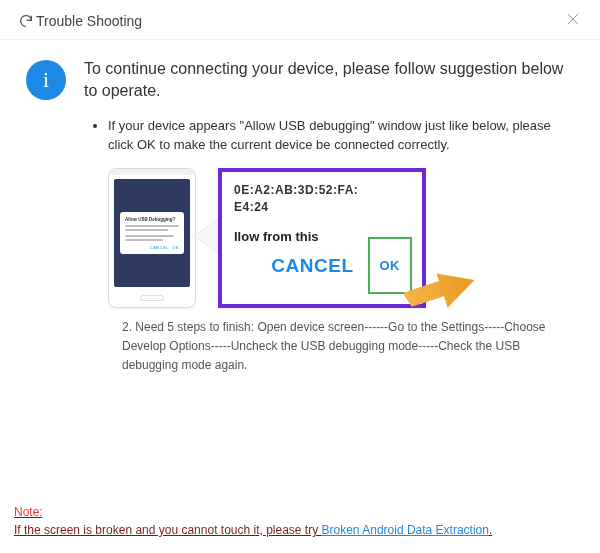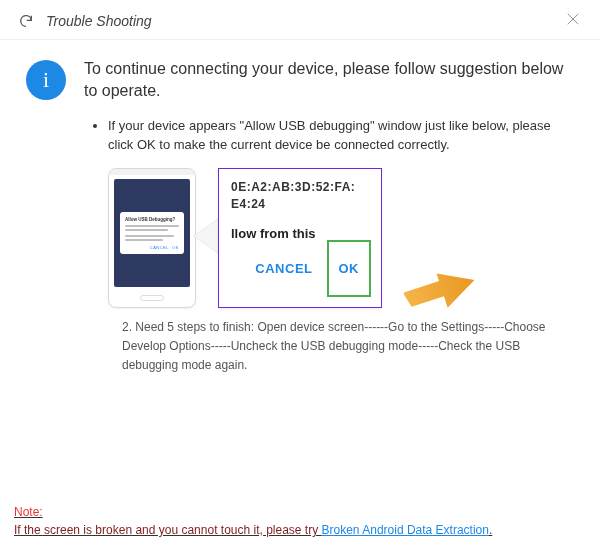--- a/index.html
+++ b/index.html
@@ -16,22 +16,21 @@
   .titlebar {
     display: flex;
     align-items: center;
     justify-content: space-between;
     padding: 10px 18px 8px 18px;
     border-bottom: 1px solid rgba(0,0,0,0.06);
   }
   .title-left {
     display: flex;
     align-items: center;
-    gap: 12px;
-    font-style: italic;
+    gap: 2px;
   }
   .tb-icon {
     width: 16px; height: 16px; display: flex; align-items:center; justify-content:center;
   }
   .tb-title {
     font-size: 14px; color: #444;
   }
   .content {
     padding: 18px 26px 0 26px;
   }
@@ -119,34 +118,34 @@
     width: 0; height: 0;
     border-top: 18px solid transparent;
     border-bottom: 18px solid transparent;
     border-right: 26px solid #f6f6f6;
     filter: drop-shadow(-1px 0 0 #e2e2e2);
   }
   .dialog-mock {
     position:absolute;
     left: 110px;
     top: 0;
-    width: 164px;
+    width: 208px;
     height: 140px;
     background:#fff;
-    border:1px solid #6d28d9;
+    border:4px solid #6d28d9;
     box-shadow: 0 1px 3px rgba(0,0,0,0.08);
     padding: 10px 12px 8px 12px;
     overflow:hidden;
   }
   .dlg-fp { font-size:12px; color:#333; font-weight:600; letter-spacing:0.5px; line-height:1.35;}
   .dlg-sub { font-size:13px; color:#222; font-weight:600; margin-top:14px; line-height:1.3;}
   .dlg-btn-row {
     position:absolute; bottom:10px; right:10px; display:flex; gap:14px; align-items:center;
   }
-  .dlg-cancel { color:#1e88e5; font-size:13px; font-weight:600; letter-spacing:0.5px;}
+  .dlg-cancel { color:#1e88e5; font-size:19px; font-weight:600; letter-spacing:0.5px;}
   .dlg-ok { color:#1e88e5; font-size:13px; font-weight:600; letter-spacing:0.5px; border:2px solid #4caf50; padding:19px 10px;}
   .arrow-wrap {
     position:absolute;
     left: 296px;
     top: 104px;
     width: 80px; height: 36px;
   }
   .steps {
     margin: 8px 18px 0 96px;
     font-size: 12px;

